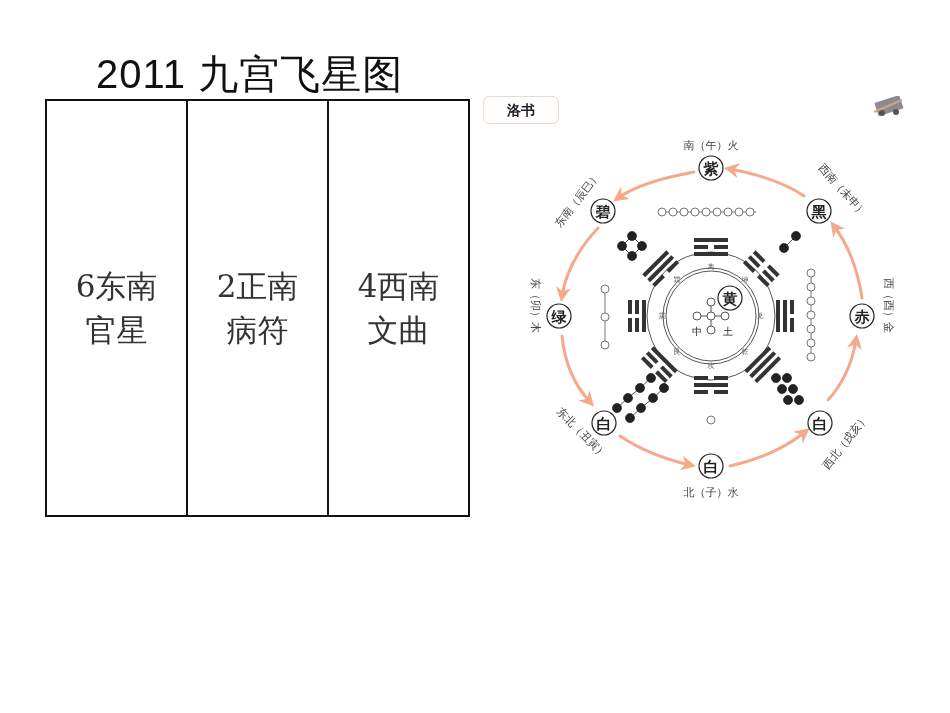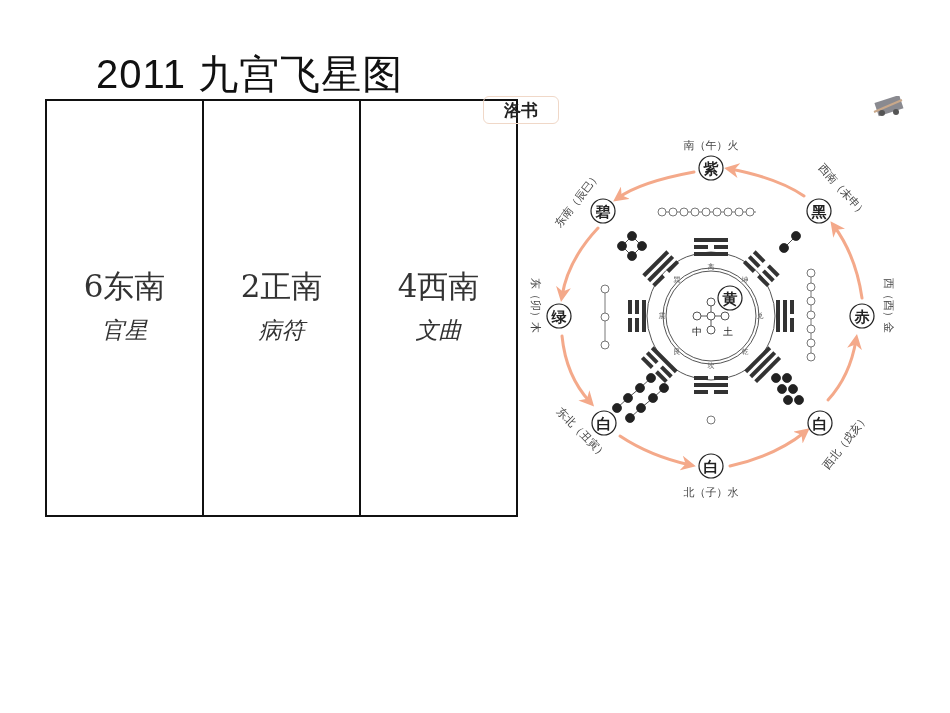--- a/index.html
+++ b/index.html
@@ -3,27 +3,27 @@
   <meta charset="utf-8">
   <style>
     html, body { margin:0; padding:0; background:#ffffff; }
     body { width:950px; height:713px; position:relative; overflow:hidden;
            font-family:"DejaVu Sans", sans-serif; color:#111; }
     .title { position:absolute; left:96px; top:48px; font-size:40px; line-height:52px;
              font-family:"Liberation Sans", "DejaVu Sans", sans-serif; color:#111; letter-spacing:1px; }
     .grid { position:absolute; left:45px; top:99px; width:419px; height:418px;
             border-collapse:collapse; table-layout:fixed; }
     .grid td { border:2px solid #111; width:139px; height:139px; text-align:center;
-               vertical-align:middle; padding:8px; }
+               vertical-align:middle; padding:0; }
     .cell-l1 { font-family:"DejaVu Serif", serif; font-size:31px; line-height:44px; color:#333; display:block; }
-    .cell-l2 { font-family:"DejaVu Serif", serif; font-size:23px; line-height:44px; color:#333; display:block;font-style:italic; }
+    .cell-l2 { font-family:"DejaVu Serif", serif; font-size:31px; line-height:44px; color:#333; display:block; }
     .diagram { position:absolute; left:475px; top:90px; width:440px; height:420px; }
     .luoshu-tag { position:absolute; left:483px; top:96px; width:76px; height:28px;
                   border:1px solid #f0d8c8; border-radius:6px; box-sizing:border-box;
-                  font-family:"DejaVu Serif", serif; font-weight:bold; font-size:17px;
+                  font-family:"DejaVu Serif", serif; font-weight:bold; font-size:14px;
                   line-height:26px; text-align:center; color:#222; }
     .corner-img { position:absolute; left:872px; top:96px; width:32px; height:22px; }
     svg text { font-family:"DejaVu Sans", sans-serif; }
   </style>
 </head>
 <body>
 
 <div class="title">2011 九宫飞星图</div>
 
 <table class="grid">

